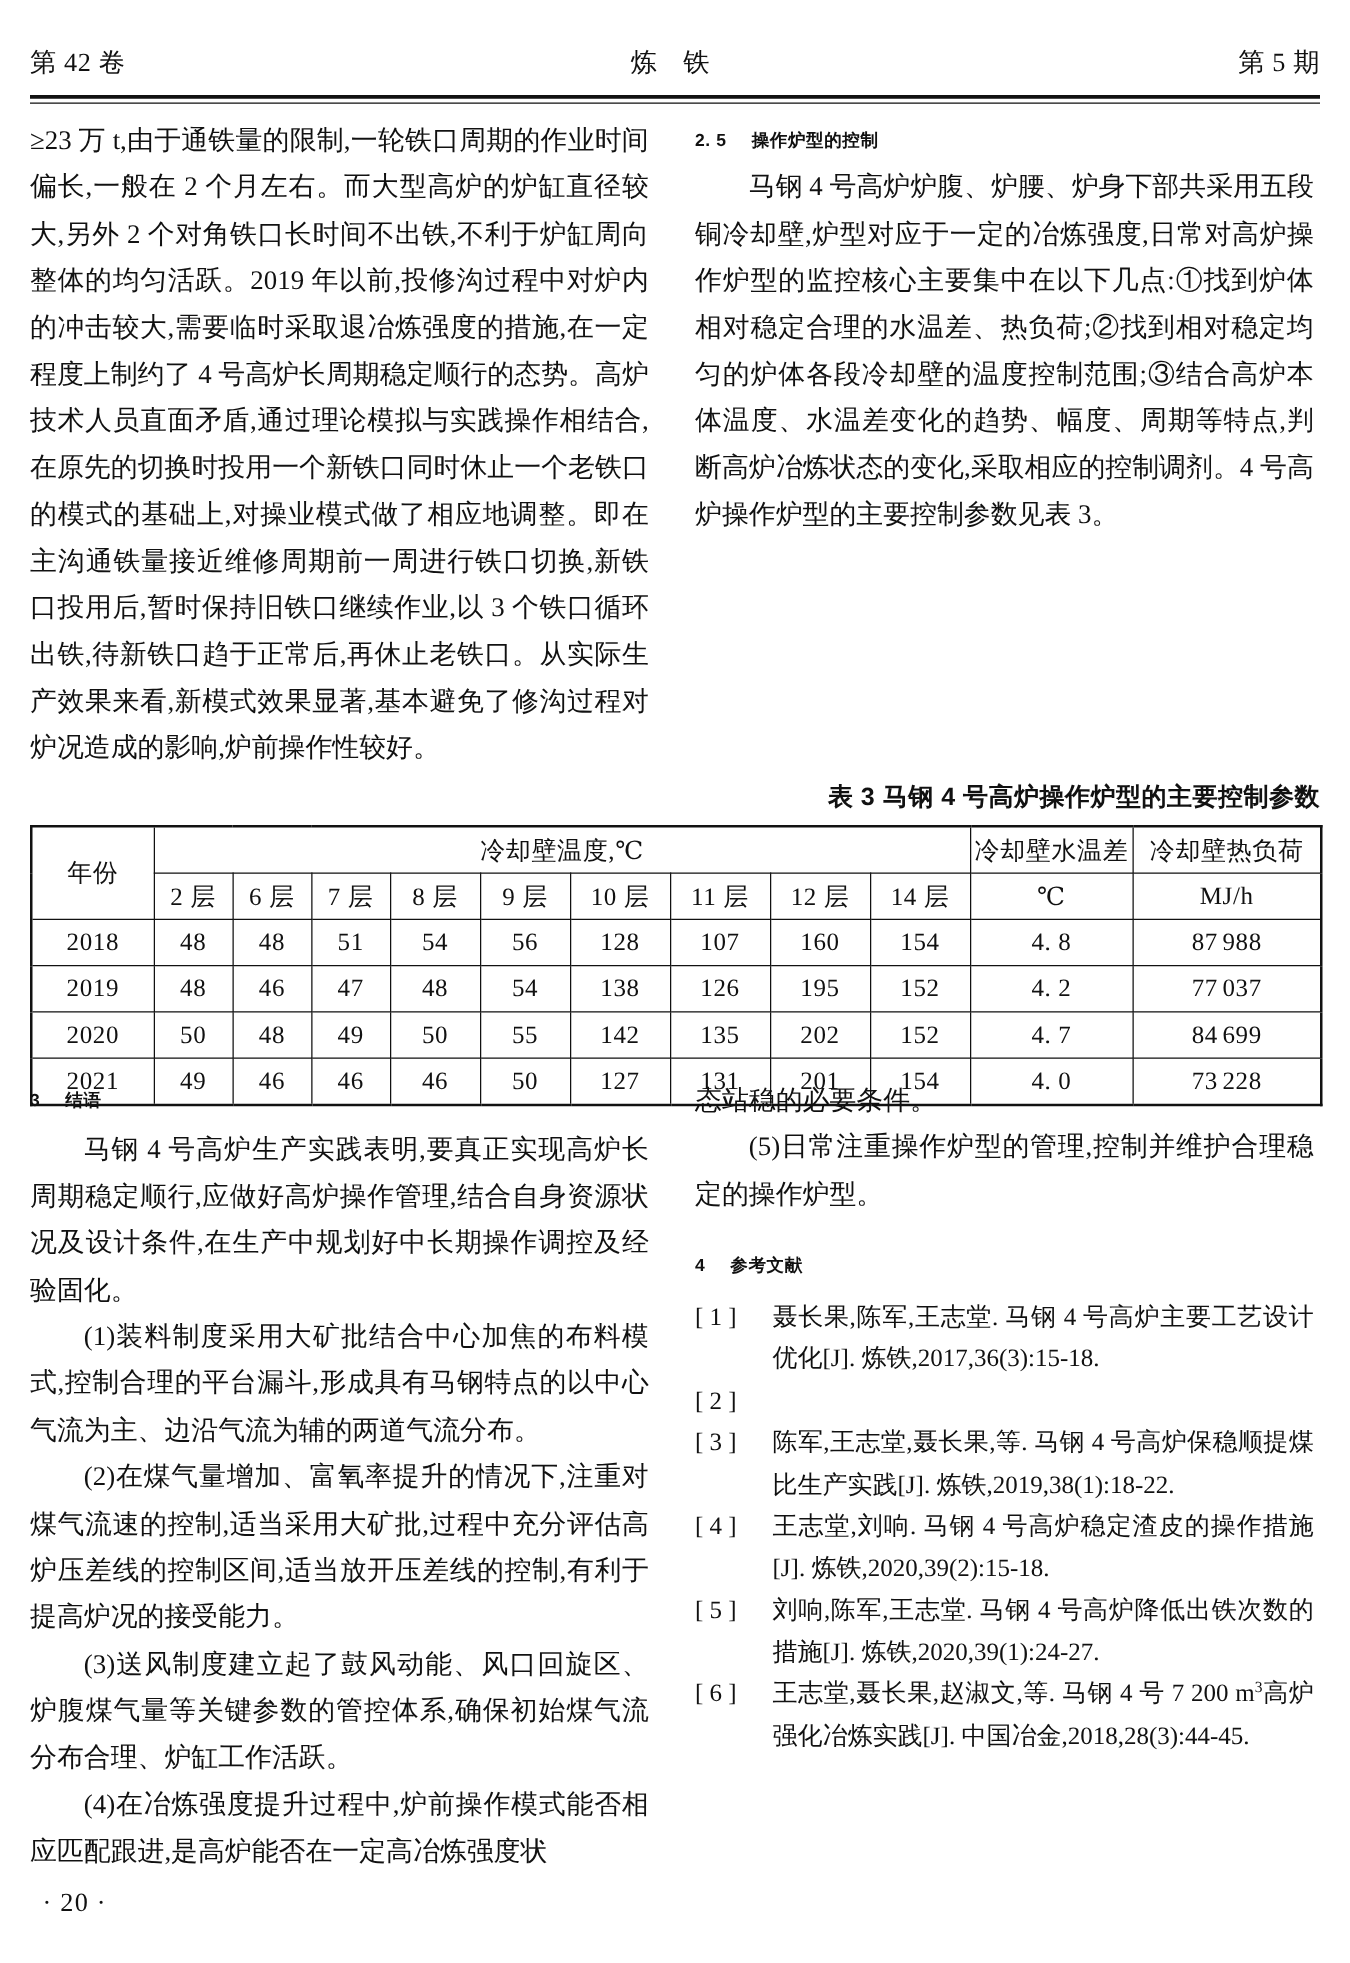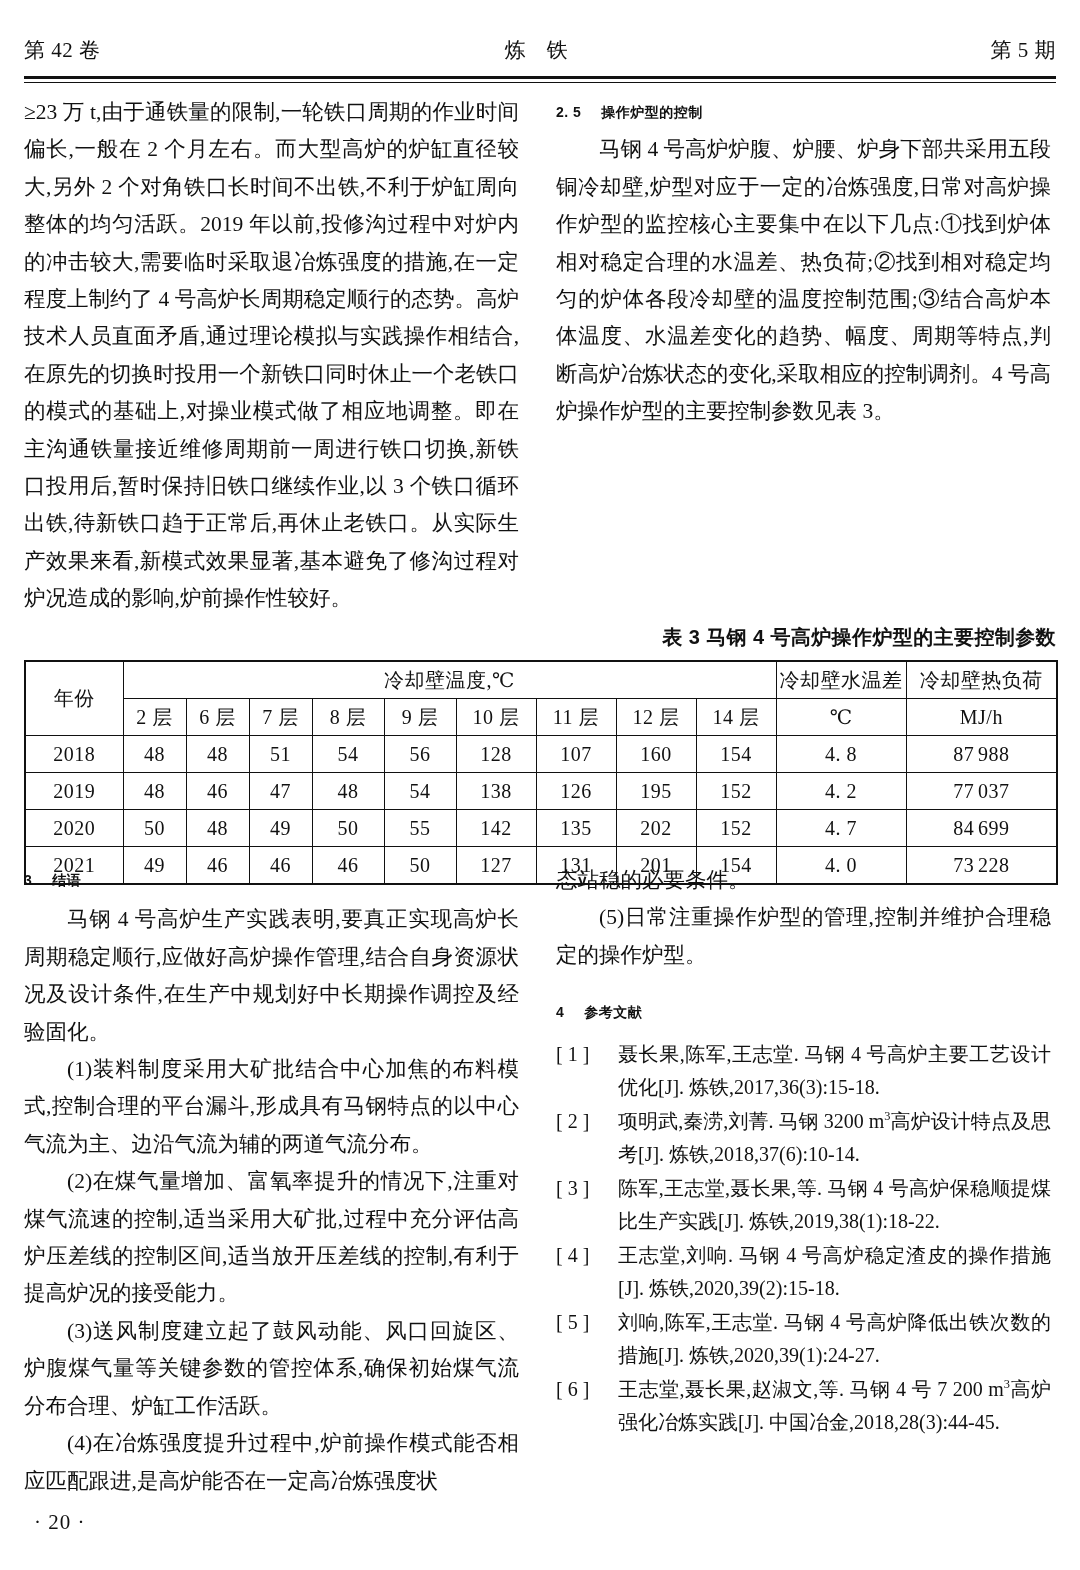--- a/index.html
+++ b/index.html
@@ -295,21 +295,20 @@
       <span class="num">4</span><span>参考文献</span>
     </h2>
 
     <div class="refs">
       <div class="ref">
         <span class="ref-tag">[ 1 ]</span>
         <span class="ref-body">聂长果,陈军,王志堂. 马钢 4 号高炉主要工艺设计优化[J]. 炼铁,2017,36(3):15-18.</span>
       </div>
       <div class="ref">
         <span class="ref-tag">[ 2 ]</span>
-        <span class="ref-body"><span>项明武,秦涝,刘菁. 马钢 3200 m</span><sup>3</sup><span>高炉设计特点及思考[J]. 炼铁,2018,37(6):10-14.</span></span>
       </div>
       <div class="ref">
         <span class="ref-tag">[ 3 ]</span>
         <span class="ref-body">陈军,王志堂,聂长果,等. 马钢 4 号高炉保稳顺提煤比生产实践[J]. 炼铁,2019,38(1):18-22.</span>
       </div>
       <div class="ref">
         <span class="ref-tag">[ 4 ]</span>
         <span class="ref-body">王志堂,刘响. 马钢 4 号高炉稳定渣皮的操作措施[J]. 炼铁,2020,39(2):15-18.</span>
       </div>
       <div class="ref">

